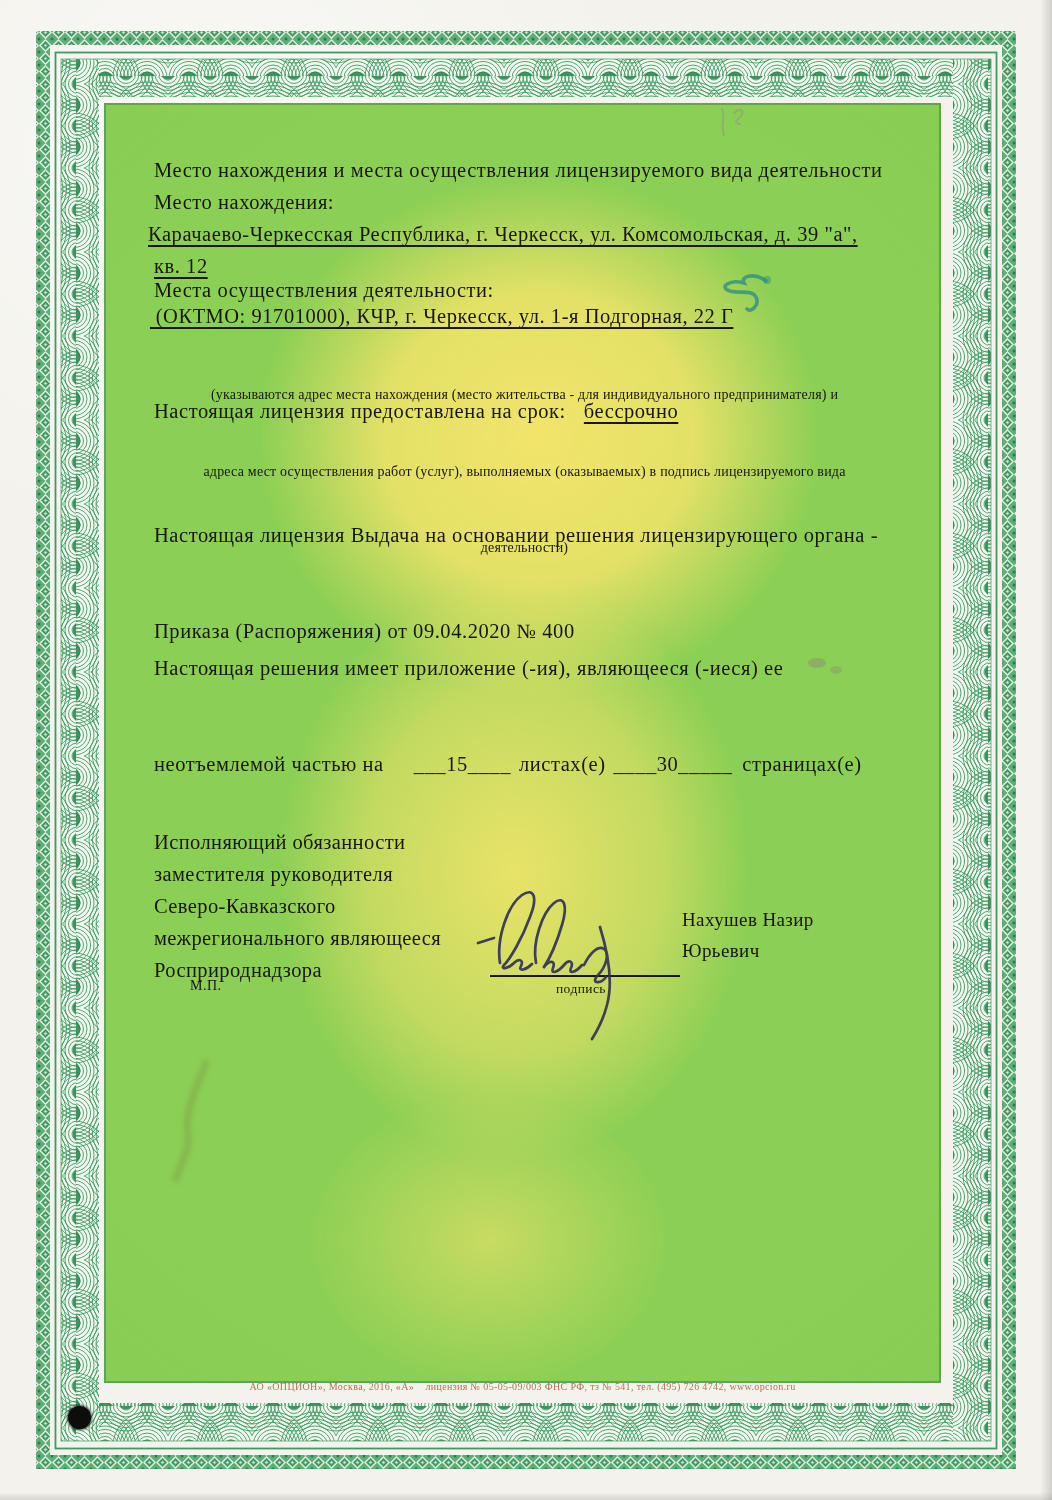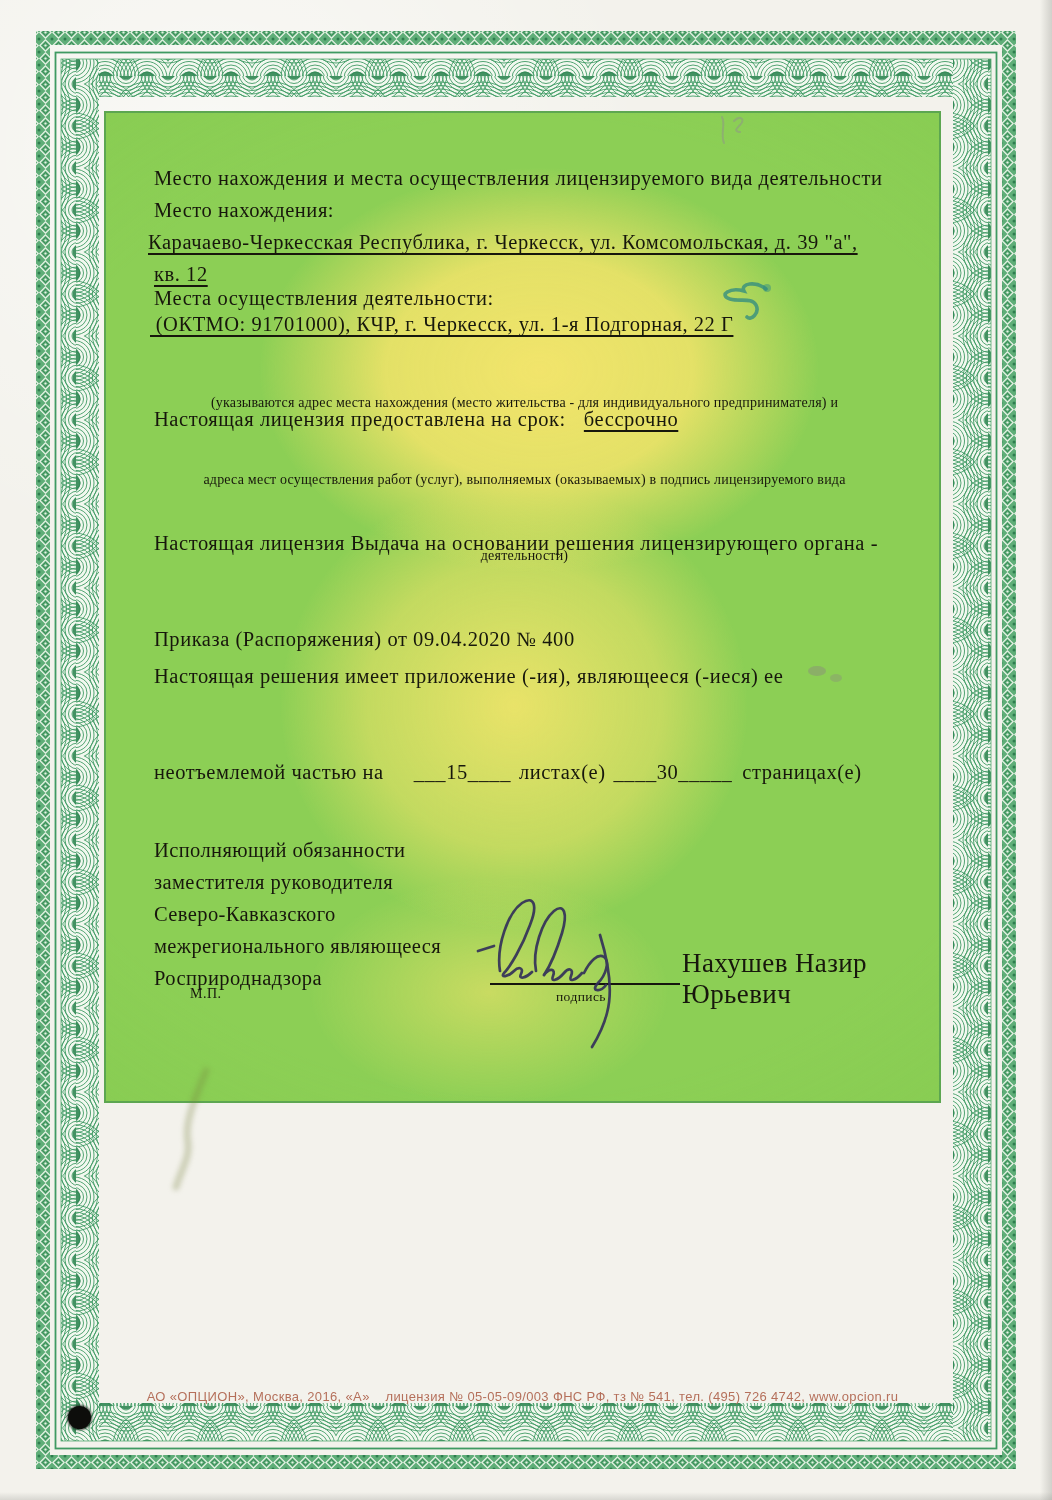--- a/index.html
+++ b/index.html
@@ -19,21 +19,21 @@
   .page::after{ 
     content:"";position:absolute;top:0;right:0;width:12px;height:100%;
     background:linear-gradient(to right, rgba(120,120,115,0), rgba(120,120,115,.28));
   }
   .page::before{ 
     content:"";position:absolute;left:0;bottom:0;width:100%;height:8px;
     background:linear-gradient(to bottom, rgba(120,120,115,0), rgba(120,120,115,.22));
   }
   .border-svg{position:absolute;left:0;top:0;}
   .content{
-    position:absolute;left:104px;top:111px;width:837px;height:992px;
+    position:absolute;left:104px;top:103px;width:837px;height:1280px;
     box-sizing:border-box;
     border:2px solid rgba(47,128,77,.5);
     background:
       radial-gradient(ellipse 41% 25% at 52% 26%, rgba(245,229,108,.97) 0%, rgba(243,228,106,.85) 45%, rgba(235,225,102,.35) 68%, rgba(220,218,96,0) 82%),
       radial-gradient(ellipse 37% 30% at 49% 60%, rgba(243,229,107,.9) 0%, rgba(240,227,105,.55) 48%, rgba(235,224,102,0) 76%),
       radial-gradient(ellipse 30% 16% at 46% 89%, rgba(241,227,106,.6) 0%, rgba(241,227,106,0) 72%),
       radial-gradient(ellipse 120% 90% at 50% 50%, rgba(140,207,85,0) 55%, rgba(122,194,74,.55) 100%),
       #8ccf55;
     color:#17170c;
   }
@@ -41,25 +41,25 @@
   .u{text-decoration:underline;text-decoration-thickness:1.6px;text-underline-offset:4px;}
   .small-note{
     position:absolute;left:40px;top:226px;width:757px;
     text-align:center;font-size:14px;line-height:25.5px;letter-spacing:.2px;white-space:pre;
   }
   .para{position:absolute;left:48px;line-height:32px;font-size:20.5px;letter-spacing:.55px;white-space:pre;}
   .officials{position:absolute;left:48px;top:721px;line-height:32px;font-size:20.5px;letter-spacing:.4px;}
   .stamp{position:absolute;left:84px;top:873px;font-size:14px;letter-spacing:.5px;}
   .sig-line{position:absolute;left:384px;top:870px;width:190px;height:0;border-top:2.2px solid #15150e;}
   .sig-caption{position:absolute;left:450px;top:876px;font-size:13.5px;letter-spacing:.4px;}
-  .name-block{position:absolute;left:576px;top:799px;font-size:27px;line-height:31px;letter-spacing:.4px;margin-top:36px;}
+  .name-block{position:absolute;left:576px;top:799px;font-size:19px;line-height:31px;letter-spacing:.4px;}
   .printer{
     position:absolute;left:0;top:1276px;width:100%;text-align:center;
-    font-family:Liberation Sans, sans-serif;
-    font-size:13px;letter-spacing:.35px;color:#b5705b;white-space:pre;
+    font-family:Liberation Serif, serif;
+    font-size:10px;letter-spacing:.35px;color:#b5705b;white-space:pre;
   }
   .mark{position:absolute;}
   .blurred{filter:blur(2.4px);}
   .soft-blur{filter:blur(.7px);}
   .punch-dot{
     position:absolute;left:68px;top:1406px;width:23px;height:23px;border-radius:50%;
     background:#0d0d0b;box-shadow:0 0 2px 1.5px rgba(13,13,11,.55);
   }
 </style>
 </head>

